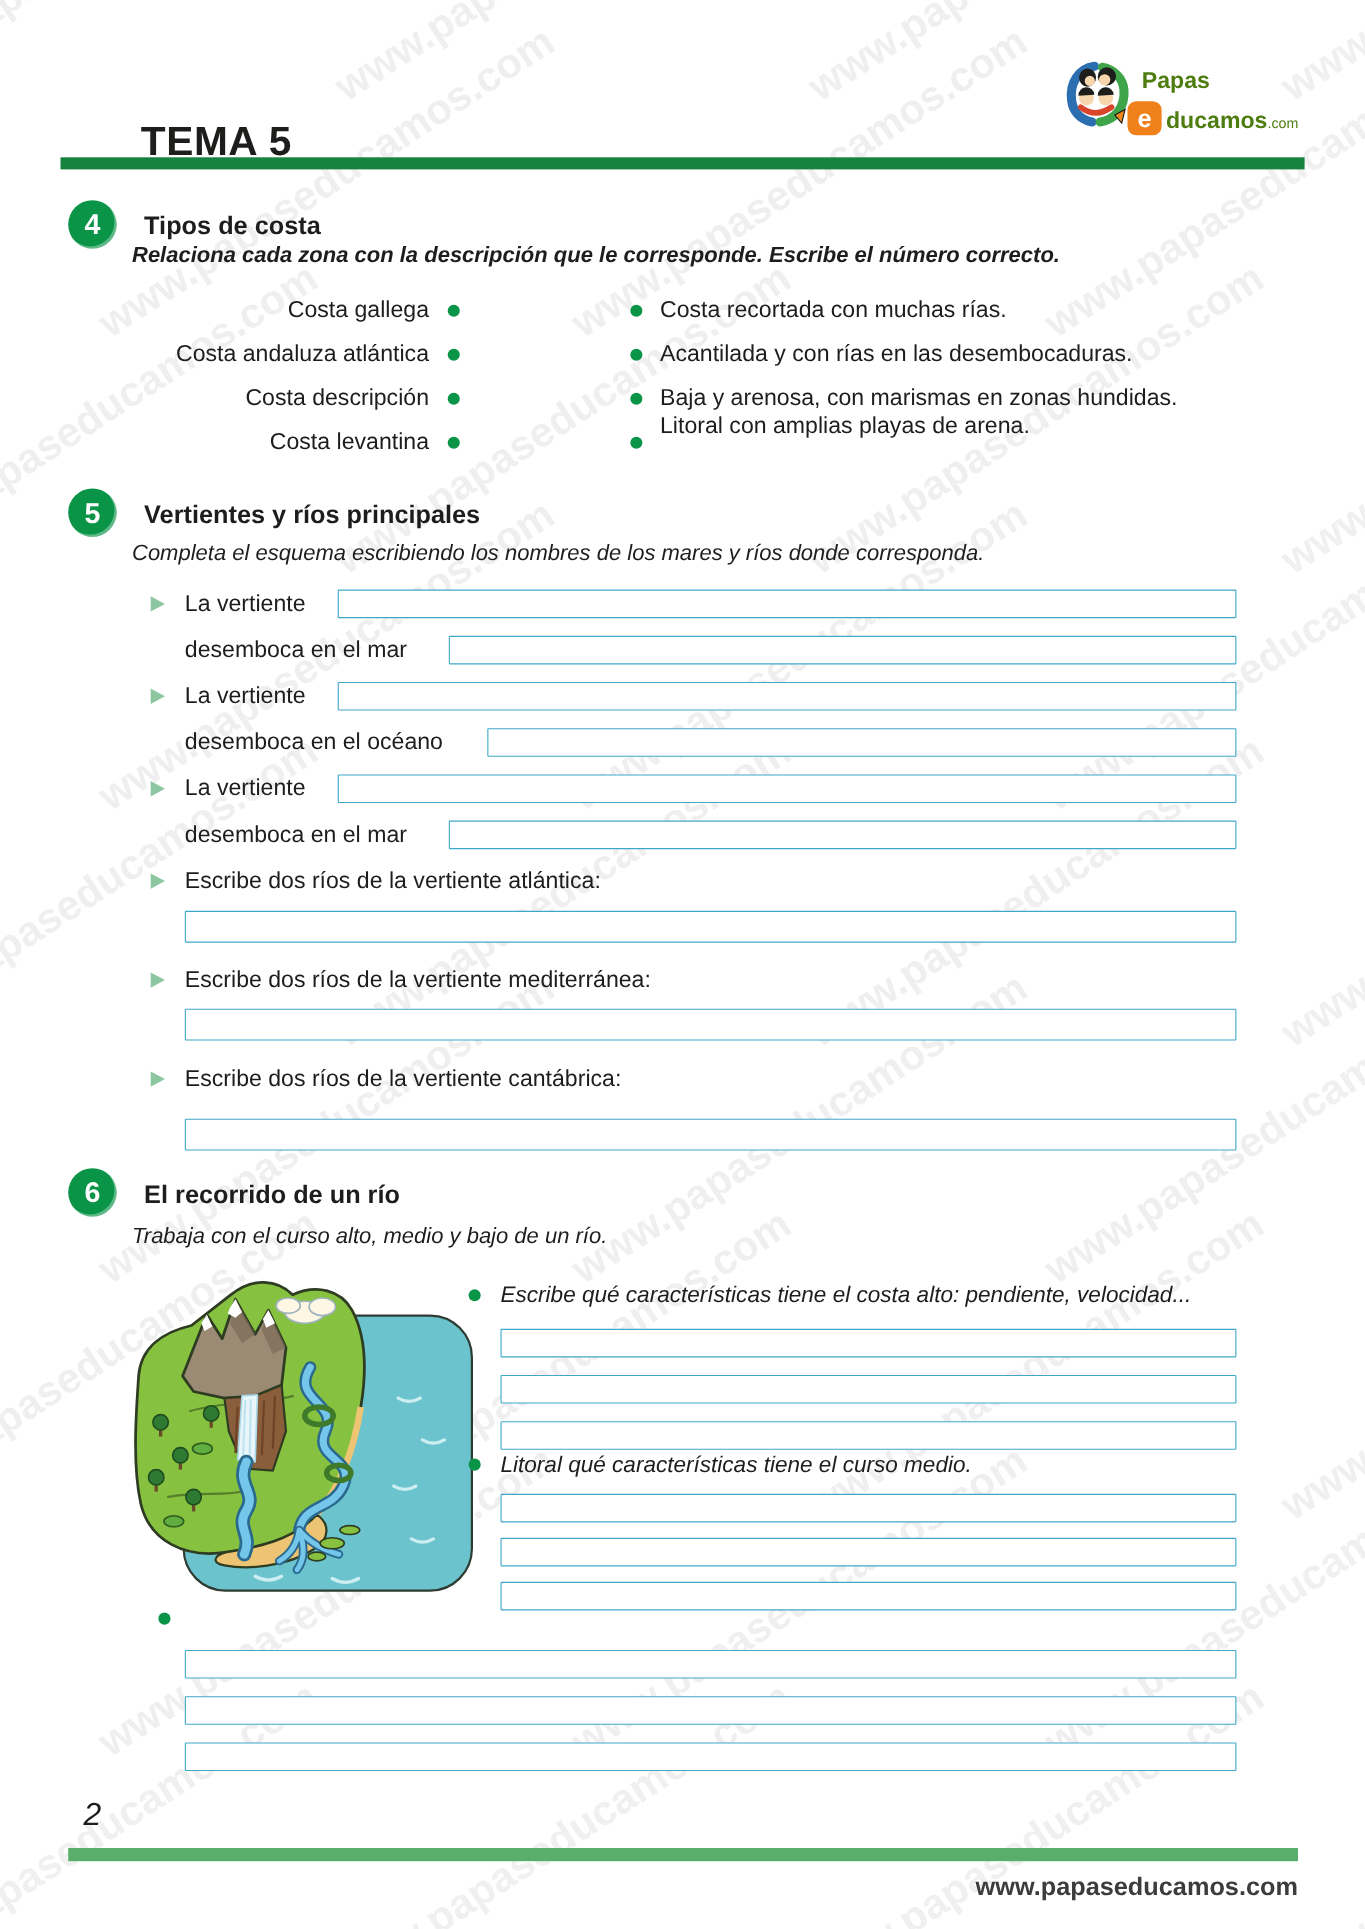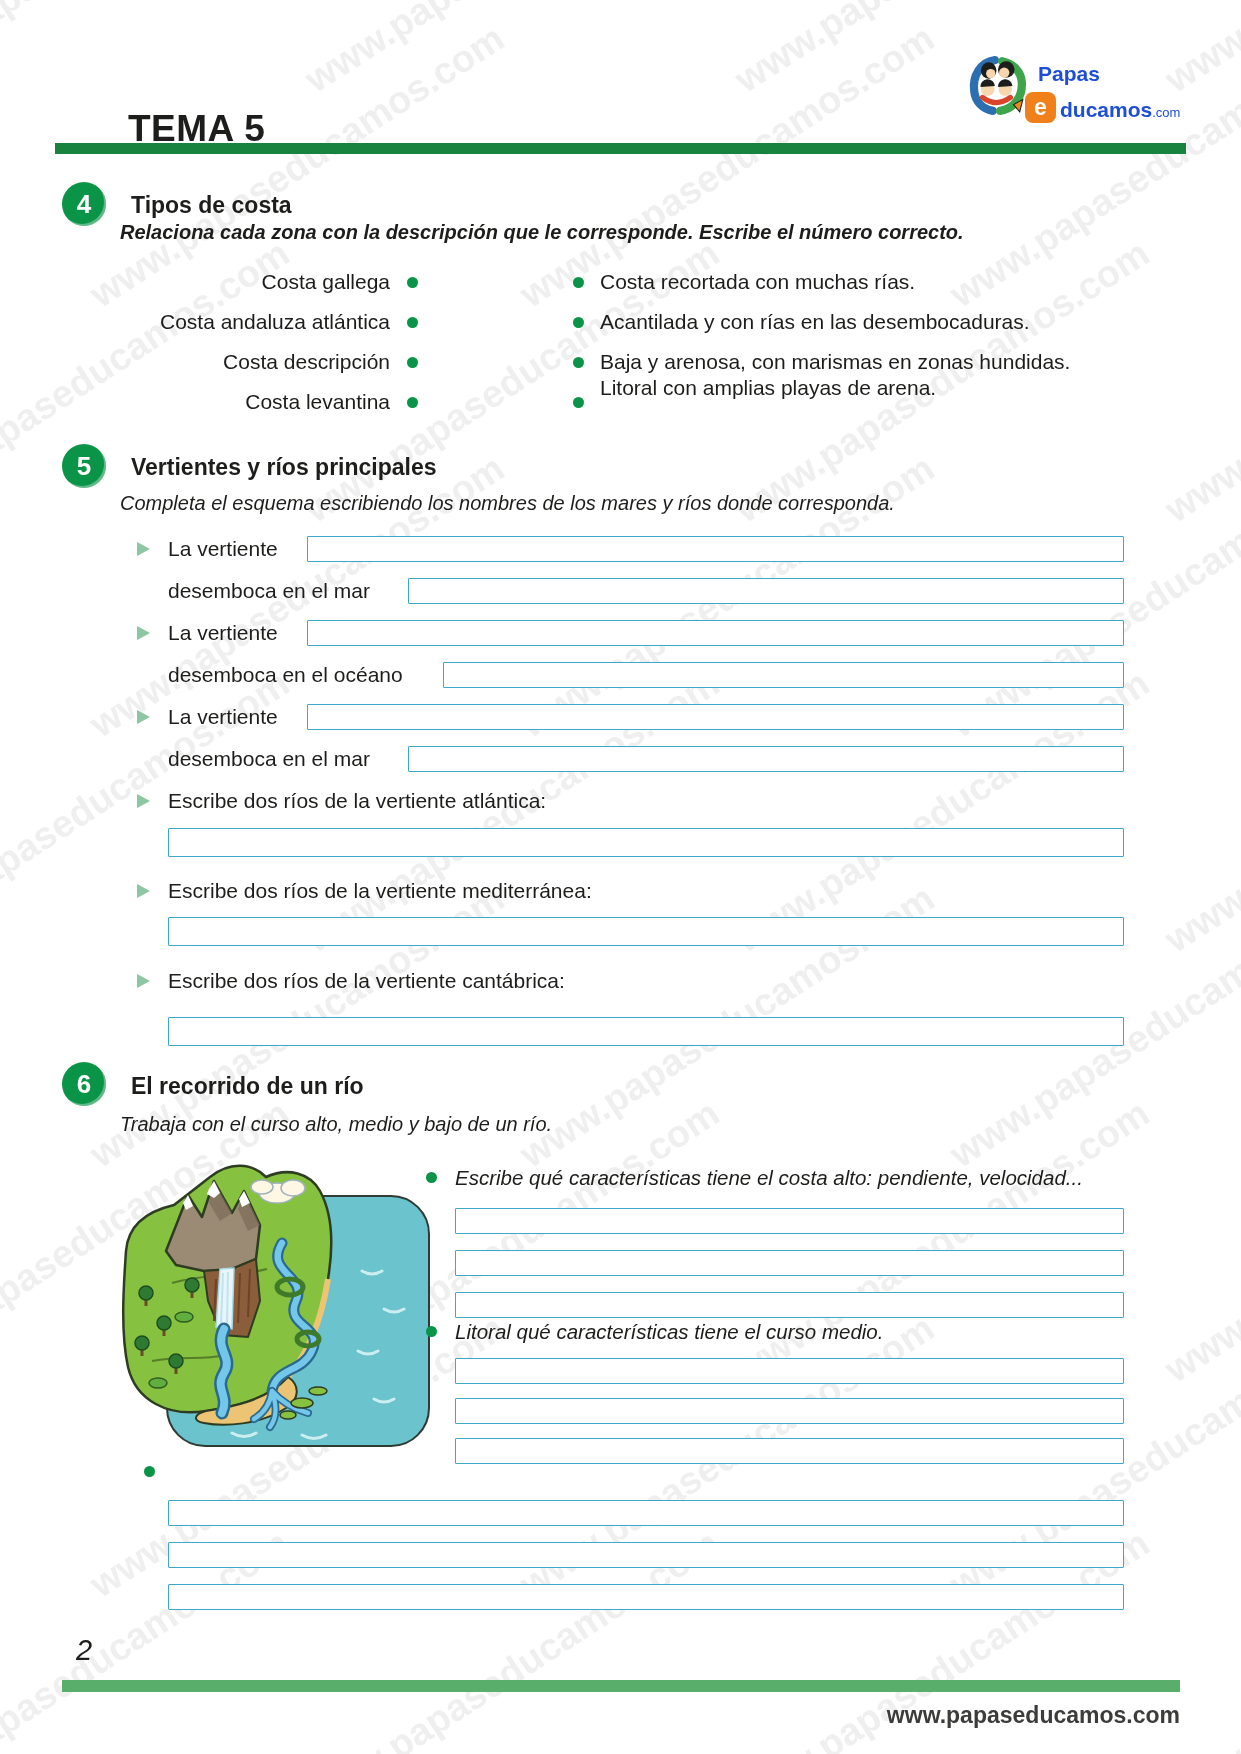--- a/index.html
+++ b/index.html
@@ -42,21 +42,21 @@
   input.box {
     position:absolute; box-sizing:border-box; height:26px;
     border:1.6px solid var(--boxb); background:#fff; border-radius:1px;
     padding:0 8px; font-family:"Liberation Sans",sans-serif; font-size:17px; color:#1d1d1b;
     outline:none;
   }
   input.box.tall { height:29px; }
   .page-num { font-size:29px; font-style:italic; }
   .footer-url { font-size:23px; font-weight:bold; color:#3c3c3b; text-align:right; }
   
-  .logo-word { font-size:21px; font-weight:bold; color:#1d4ed8; white-space:nowrap; }
+  .logo-word { font-size:21px; font-weight:bold; color:#4d7c0f; white-space:nowrap; }
   .logo-tld  { font-size:13px; font-weight:normal; }
   .logo-e {
     width:31px; height:31px; border-radius:8px; background:#f08019;
     color:#fff; font-weight:bold; font-size:23px;
     display:flex; align-items:center; justify-content:center;
   }
 </style>
 </head>
 <body>
 

